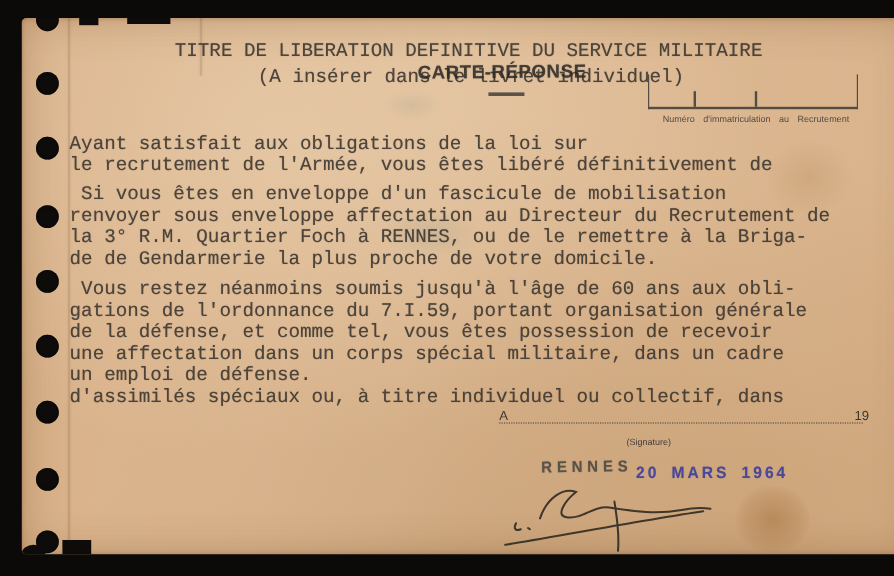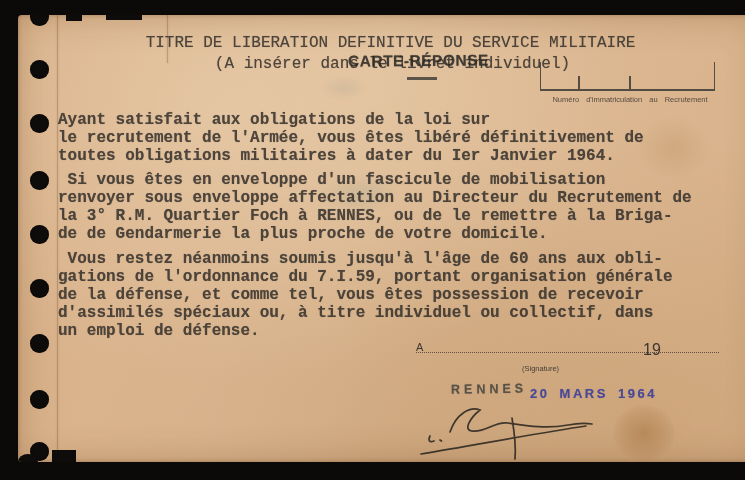--- a/index.html
+++ b/index.html
@@ -38,26 +38,26 @@
     opacity:0.85;
   }
   .regbox .tick{position:absolute;bottom:0;width:1.5px;height:13px;background:#3c3a36;}
   .tick1{left:37px;} .tick2{left:88px;}
   .reglabel{
     position:absolute;left:512px;top:80px;width:200px;text-align:center;
     font-size:7.5px;word-spacing:5px;color:#443e38;opacity:0.9;
   }
   .body-text{position:absolute;left:40px;top:96px;font-size:16px;line-height:18px;}
   .body-text .line{white-space:pre;}
-  .para{margin:0;font-weight:bold;}
+  .para{margin:0;}
   .para+.para{margin-top:6px;}
   .para+.para:last-child{margin-top:7px;}
   .form-dotline{position:absolute;left:398px;top:324px;width:303px;height:13px;border-bottom:1.5px dotted #54483c;opacity:0.9;}
   .form-a{position:absolute;left:398px;top:326px;font-size:11px;color:#3e3832;}
-  .form-19{position:absolute;left:625px;top:326px;font-size:16px;color:#3e3832;}
+  .form-19{position:absolute;left:694px;top:326px;font-size:11px;color:#3e3832;}
   .form-sig{position:absolute;left:504px;top:349px;font-size:7.5px;color:#443e38;}
   .stamp-place{
     position:absolute;left:433px;top:367px;font-size:12.5px;letter-spacing:4px;
     color:#45443f;opacity:0.85;font-family:"Liberation Sans",sans-serif;font-weight:bold;
     transform:scaleY(1.05) rotate(-0.8deg);text-shadow:0 0 1px rgba(60,58,54,0.5);
   }
   .stamp-date{
     position:absolute;left:512px;top:371px;font-size:13px;font-weight:bold;
     letter-spacing:2.5px;word-spacing:4px;color:var(--date-blue,#3f419a);opacity:0.92;
     transform:scaleY(1.05);text-shadow:0 0 0.8px rgba(63,65,154,0.55);
@@ -101,34 +101,34 @@
   <div class="regbox">
     <div class="tick tick1"></div>
     <div class="tick tick2"></div>
   </div>
   <div class="reglabel">Numéro d'immatriculation au Recrutement</div>
 
   <div class="typed body-text">
       <div class="para">
         <div class="line">Ayant satisfait aux obligations de la loi sur</div>
         <div class="line">le recrutement de l'Armée, vous êtes libéré définitivement de</div>
-        <div class="line">toutes obligations militaires à dater du Ier Janvier 1964.</div>
       </div>
       <div class="para">
         <div class="line"> Si vous êtes en enveloppe d'un fascicule de mobilisation</div>
         <div class="line">renvoyer sous enveloppe affectation au Directeur du Recrutement de</div>
         <div class="line">la 3° R.M. Quartier Foch à RENNES, ou de le remettre à la Briga-</div>
         <div class="line">de de Gendarmerie la plus proche de votre domicile.</div>
       </div>
       <div class="para">
         <div class="line"> Vous restez néanmoins soumis jusqu'à l'âge de 60 ans aux obli-</div>
         <div class="line">gations de l'ordonnance du 7.I.59, portant organisation générale</div>
         <div class="line">de la défense, et comme tel, vous êtes possession de recevoir</div>
+        <div class="line">une affectation dans un corps spécial militaire, dans un cadre</div>
+        <div class="line">un emploi de défense.</div>
         <div class="line">d'assimilés spéciaux ou, à titre individuel ou collectif, dans</div>
-        <div class="line">un emploi de défense.</div>
       </div>
     </div>
 
   <div class="form-dotline"></div>
   <div class="form-a">A</div>
   <div class="form-19">19</div>
   <div class="form-sig">(Signature)</div>
 
   <div class="stamp-place">RENNES</div>
   <div class="stamp-date">20 MARS 1964</div>

